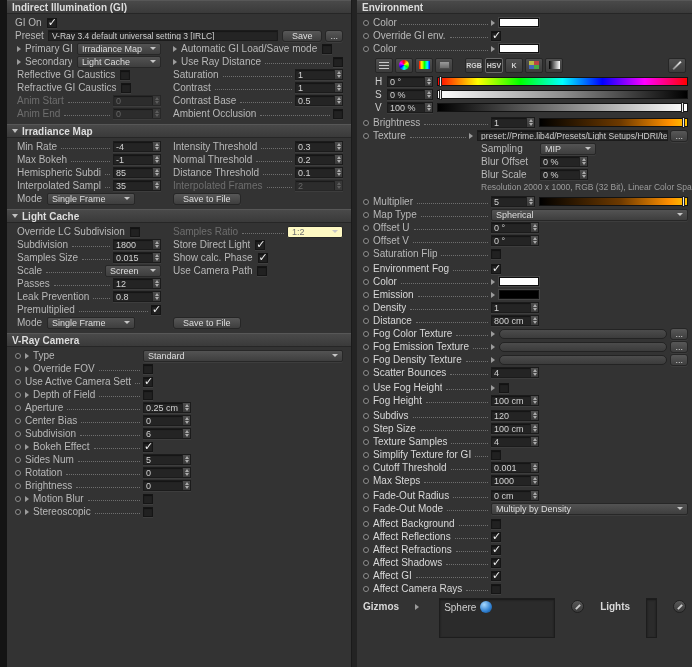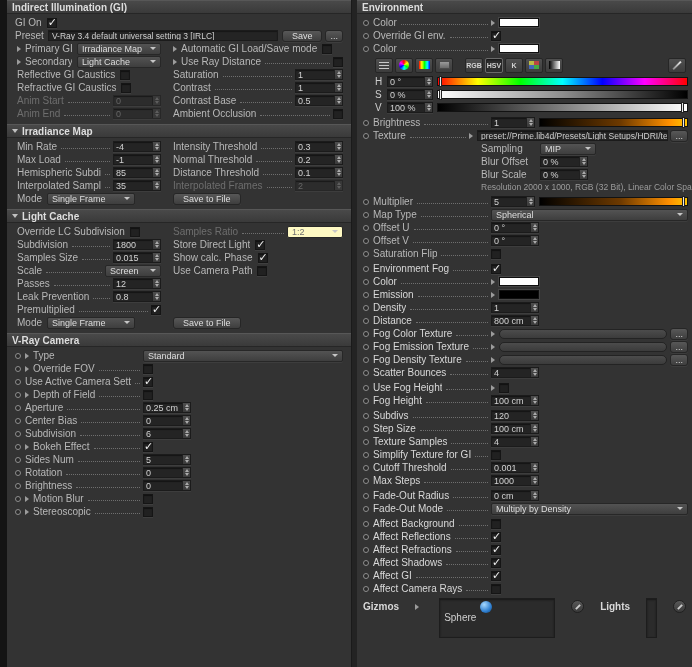--- a/index.html
+++ b/index.html
@@ -78,21 +78,21 @@
   .g-grid{width:10px;height:8px;background:conic-gradient(#b44 25%,#4a4 0 50%,#46b 0 75%,#bb4 0)}
   .g-mix{width:11px;height:8px;background:linear-gradient(to right,#000,#fff)}
   .g-pen{width:2px;height:11px;background:linear-gradient(#eee,#888);transform:rotate(45deg)}
   .pill{flex:1;height:10px;background:linear-gradient(#4c4c4c,#3b3b3b);border:1px solid #232323;border-radius:5px}
   .gizrow{display:flex;align-items:flex-start;height:46px;padding:3px 6px 0 6px;gap:16px}
   .gizlbl{font-weight:bold;color:#d8d8d8;white-space:nowrap;margin-top:3px}
   .gizrow .pfx-circle,.gizrow .pfx-arrow{margin-top:6px}
   .gizbox{height:40px;background:#2b2b2b;border:1px solid #1d1d1d;box-shadow:inset 0 1px 2px rgba(0,0,0,.45);display:flex;align-items:flex-start;padding:2px 4px;gap:4px}
   .gizbox.b1{width:116px;flex:none}
   .gizbox.b2{flex:1}
-  .gizitem{color:#cfcfcf;margin-top:11px}
+  .gizitem{color:#cfcfcf;margin-top:1px}
   .sphere{width:12px;height:12px;border-radius:50%;background:radial-gradient(circle at 35% 30%,#a6d8ff,#2f7fd0 60%,#11406f);flex:none}
   .pick{width:13px;height:13px;border-radius:50%;background:linear-gradient(#585858,#3a3a3a);border:1px solid #202020;flex:none;position:relative;margin-top:2px}
   .pick::after{content:"";position:absolute;left:3px;top:5px;width:6px;height:2px;background:#ccc;transform:rotate(-45deg)}
 </style>
 </head>
 <body>
 
 <div class="edge-strip"></div>
 <div class="panel panel-left" id="left-panel">
     <div class="sec-h">
@@ -249,21 +249,21 @@
             <span class="spin-val">0.3</span>
             <span class="stepper">
               <span class="tri up"></span>
               <span class="tri dn"></span>
             </span>
           </span>
         </span>
       </div>
       <div class="row">
         <span class="cell c1">
-          <span class="lbl">Max Load</span>
+          <span class="lbl">Max Bokeh</span>
           <span class="leader"></span>
           <span class="spin">
             <span class="spin-val">-1</span>
             <span class="stepper">
               <span class="tri up"></span>
               <span class="tri dn"></span>
             </span>
           </span>
         </span>
         <span class="cell c2">

